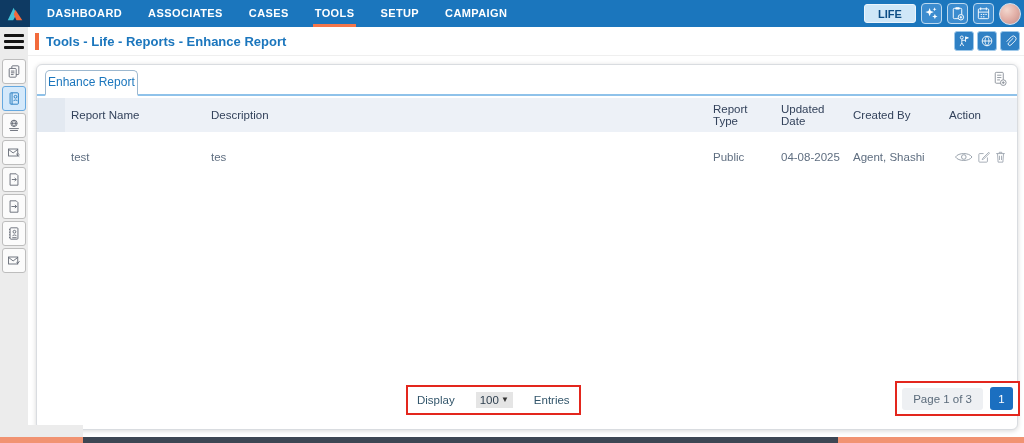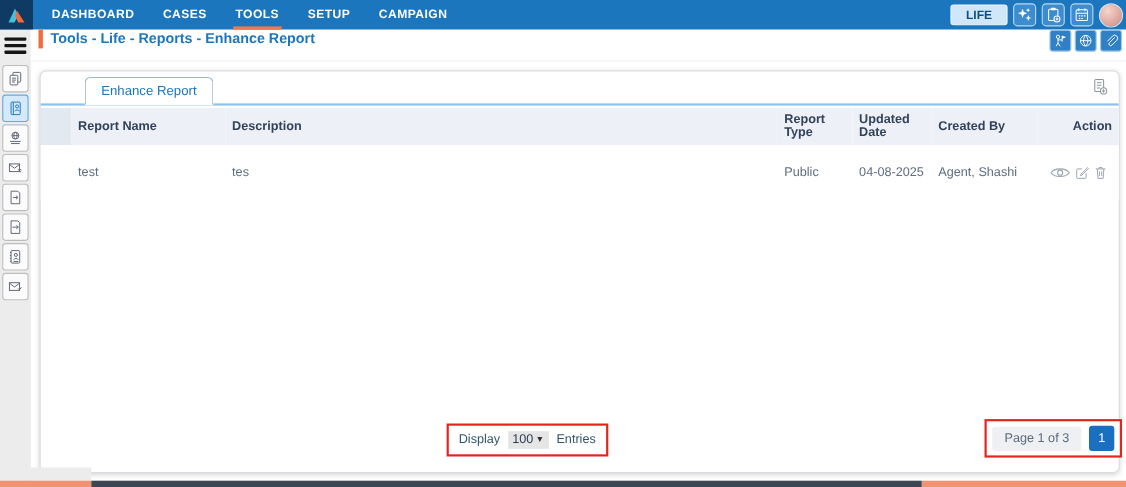--- a/index.html
+++ b/index.html
@@ -22,40 +22,40 @@
   
   .app-body { display:flex; height:416px; }
   .rail { width:28px; background:#ececec; flex:none; display:flex; flex-direction:column; align-items:center; }
   .hamburger { width:28px; height:28px; display:flex; flex-direction:column; justify-content:center; align-items:center; gap:3px; cursor:pointer; }
   .hamburger span { width:20px; height:3px; background:#151515; border-radius:1px; }
   .rail-icons { margin-top:4px; display:flex; flex-direction:column; gap:2px; }
   .rail-btn { width:24px; height:25px; background:#fbfbfb; border:1px solid #bdbdbd; border-radius:3px; display:flex; align-items:center; justify-content:center; color:#5f6570; cursor:pointer; }
   .rail-btn.active { background:#d4e9fb; border-color:#66a9e0; color:#1b76bd; }
   .content { flex:1; display:flex; flex-direction:column; }
   
-  .crumb-bar { height:29px; display:flex; background:#fff; border-bottom:1px solid #efefef; }
+  .crumb-bar { height:29px; display:flex; align-items:center; background:#fff; border-bottom:1px solid #efefef; }
   .crumb-accent { width:4px; height:17px; background:#f26b3c; margin-left:7px; flex:none; }
   .crumb-text { margin-left:7px; color:#1b76bd; font-size:13px; font-weight:700; }
   .crumb-right { margin-left:auto; display:flex; gap:3px; padding-right:4px; }
   .sm-blue-btn { width:20px; height:20px; background:#2f80c4; border:1px solid #9ec8e9; border-radius:3px; display:flex; align-items:center; justify-content:center; cursor:pointer; }
   
   .main { flex:1; position:relative; }
   .card { position:absolute; left:8px; right:6px; top:8px; height:366px; background:#fff; border:1px solid #d9dce0; border-radius:6px; box-shadow:0 1px 5px rgba(0,0,0,.16); }
   .tabstrip { display:flex; align-items:flex-end; padding:5px 8px 0; border-bottom:2px solid #8fc2ea; position:relative; }
-  .tab { display:inline-block; padding:4px 14px 5px; border:1px solid #9db8cf; border-bottom:2px solid #fff; margin-bottom:-2px; border-radius:5px 5px 0 0; color:#1b76bd; font-size:12px; background:#fff; cursor:pointer;margin-left:32px; }
+  .tab { display:inline-block; padding:4px 2px 5px; border:1px solid #9db8cf; border-bottom:2px solid #fff; margin-bottom:-2px; border-radius:5px 5px 0 0; color:#1b76bd; font-size:12px; background:#fff; cursor:pointer; }
   .add-report { position:absolute; right:9px; top:5px; color:#8d949c; cursor:pointer; }
   .grid { width:100%; border-collapse:collapse; table-layout:fixed; margin-top:2px; font-size:11.5px; }
-  .grid th { background:#edf1f7; color:#33425b; font-weight:700; text-align:left; padding:5px 6px; }
+  .grid th { background:#edf1f7; color:#33425b; font-weight:400; text-align:left; padding:5px 6px; }
   .grid th.sel { background:#e3e9f1; }
   .grid td { color:#5f6e80; padding:19px 6px; background:#fff; }
-  .grid th.c, .grid td.c { text-align:right; }
+  .grid th.c, .grid td.c { text-align:left; }
   .row-actions { display:flex; gap:5px; justify-content:center; align-items:center; color:#9aa3ad; }
   .row-actions span { cursor:pointer; display:flex; }
   
-  .display-box { position:absolute; left:369px; bottom:14px; border:2px solid #e3261d; padding:5px 9px; display:flex; align-items:center; gap:7px; font-size:11.5px; color:#33566b; background:#fff;margin-top:41px; }
+  .display-box { position:absolute; left:369px; bottom:14px; border:2px solid #e3261d; padding:5px 9px; display:flex; align-items:center; gap:21px; font-size:11.5px; color:#33566b; background:#fff;margin-top:41px; }
   .entries-select { background:#e5e5e5; padding:2px 4px; display:flex; align-items:center; gap:2px; cursor:pointer; color:#2f4050; }
   .entries-select .caret { font-size:8px; color:#333; line-height:1; }
   .pager-box { position:absolute; right:-3px; bottom:13px; border:2px solid #e3261d; padding:4px 5px; display:flex; align-items:center; gap:7px; background:#fff; }
   .page-pill { background:#eef0f3; border-radius:3px; padding:5px 11px; font-size:11.5px; color:#5b6b7b; }
   .page-btn { width:23px; height:23px; background:#1b6fc0; color:#fff; border-radius:3px; display:flex; align-items:center; justify-content:center; font-size:11.5px; cursor:pointer; }
   
   .bottom-left-gray { position:absolute; left:0; bottom:6px; width:83px; height:12px; background:#ececec; }
   .bottom-strip { position:absolute; left:0; bottom:0; width:1024px; height:6px; display:flex; }
   .seg-o1 { width:83px; background:#f19372; }
   .seg-d  { width:755px; background:#3d4653; }
@@ -67,20 +67,21 @@
 
 <div class="topbar">
   <div class="brand">
     <svg width="20" height="18" viewBox="0 0 22 18">
       <polygon points="3,16 9.5,2 12.7,9.2 9,16" fill="#45c2d8"></polygon>
       <polygon points="11.4,4.2 19,16 12.6,16 9.7,9.6" fill="#f26b3c"></polygon>
     </svg>
   </div>
   <div class="nav">
     <div class="nav-item">DASHBOARD</div>
+    <div class="nav-item">ASSOCIATES</div>
     <div class="nav-item">CASES</div>
     <div class="nav-item active">TOOLS</div>
     <div class="nav-item">SETUP</div>
     <div class="nav-item">CAMPAIGN</div>
   </div>
   <div class="top-right">
     <div class="life-btn">LIFE</div>
     <div class="tb-icon-btn">
       <svg width="15" height="15" viewBox="0 0 16 16">
         <path d="M6 2l1.2 3.3 3.3 1.2-3.3 1.2L6 11 4.8 7.7 1.5 6.5l3.3-1.2z" fill="#fff"></path>

